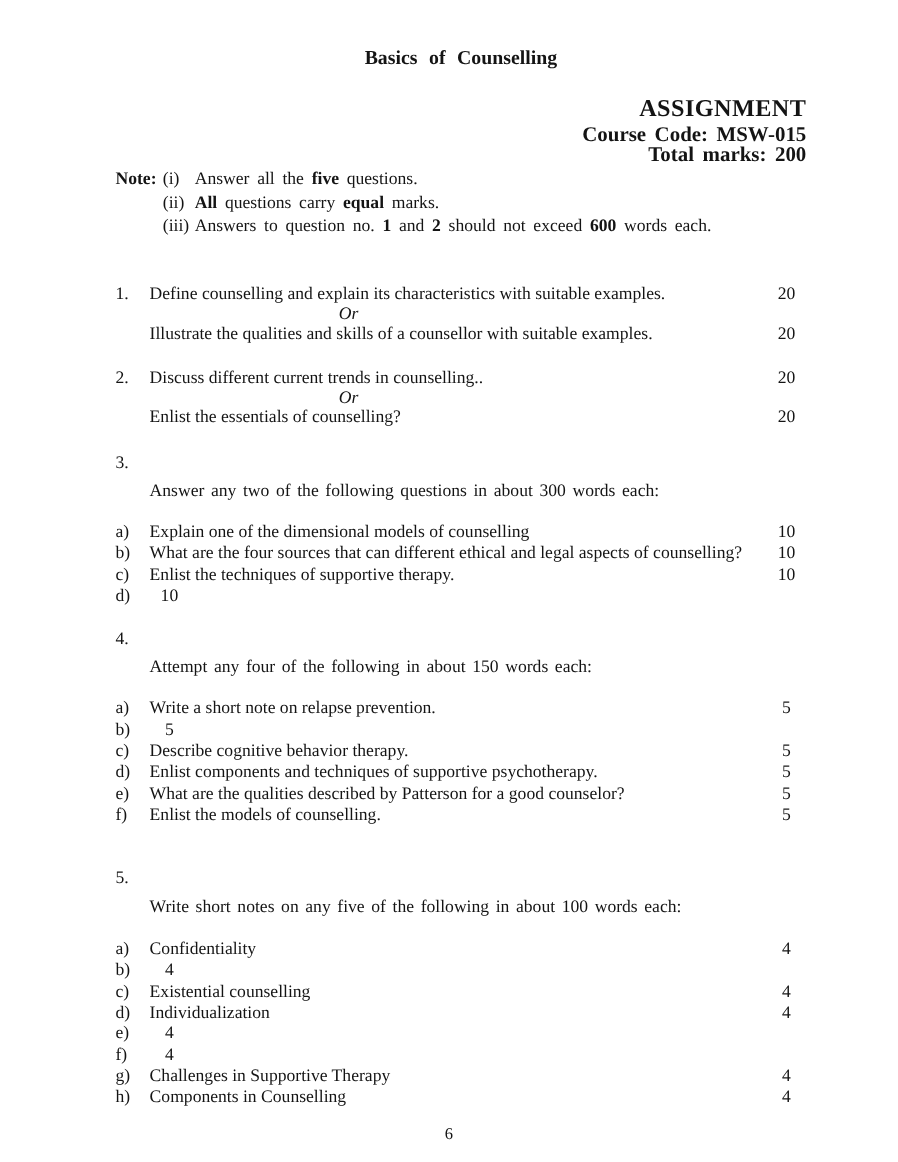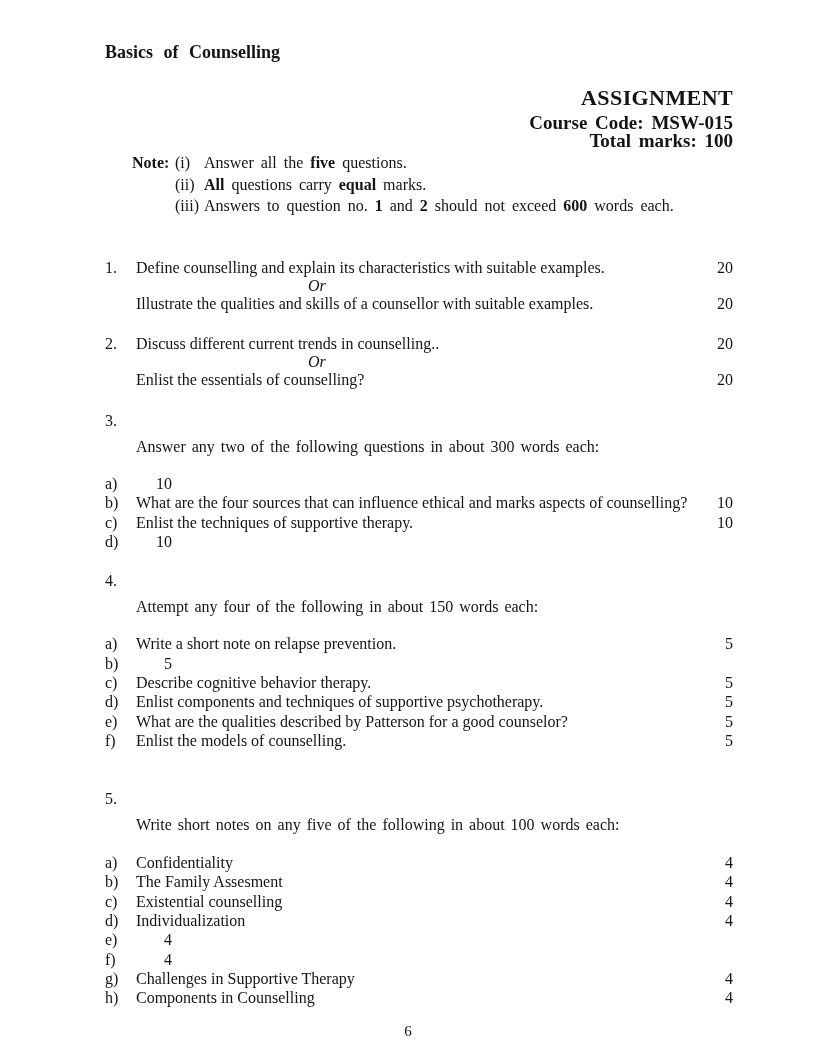--- a/index.html
+++ b/index.html
@@ -9,51 +9,51 @@
     background:#ffffff;
     color:#141414;
     font-family:"Liberation Serif", serif;
     font-size:16px;
     box-sizing:border-box;
     padding:43px 83px 0 105px;
     overflow:hidden;
   }
   
   .doc-title{
-    margin:0;text-align:left;
+    margin:0;text-align:center;
     font-size:18px;font-weight:bold;line-height:19px;
     word-spacing:6px;
   }
   .assignment-title{
     margin:26px 0 0 0;text-align:right;
     font-size:22px;font-weight:bold;line-height:19px;
     letter-spacing:0.4px;word-spacing:2px;
   }
   .meta{
     margin-top:7px;text-align:right;
     font-weight:bold;font-size:19px;line-height:18px;
     word-spacing:3px;
   }
   
   .note{display:flex;margin-top:2px;line-height:21.5px;}
-  .note-label{width:43px;flex:none;font-weight:bold;margin-left:27px;}
+  .note-label{width:43px;flex:none;font-weight:bold;}
   .note-items{flex:1;}
   .note-item{display:flex;}
   .note-num{width:29px;flex:none;}
   .note-text{word-spacing:3px;}
   
   #questions{margin-top:41px;}
   .question + .question{margin-top:21px;}
   .question.q4{margin-top:20px;}
   .question.q5{margin-top:38.5px;}
   .row{display:flex;line-height:19.3px;}
   .qnum{width:31px;flex:none;}
   .qtext{flex:1;padding-right:6px;white-space:nowrap;}
   .question.has-subs .main .qtext{word-spacing:2px;margin-top:26px;}
-  .marks{width:36px;flex:none;text-align:right;}
+  .marks{width:36px;flex:none;text-align:center;}
   .row.or{line-height:17px;font-style:italic;}
   .or-text{padding-left:172px;}
   .subs{margin-top:18px;}
   .question.q5 .subs{margin-top:19px;}
   
   .footer{
     position:absolute;left:0;right:0;top:1022px;
     text-align:center;font-size:15px;line-height:18px;
   }
 </style>
@@ -61,21 +61,21 @@
 <body>
 
 <div class="page">
 
   <h1 class="doc-title">Basics  of  Counselling</h1>
 
   <h2 class="assignment-title">ASSIGNMENT</h2>
 
   <div class="meta">
     <div>Course Code: MSW-015</div>
-    <div>Total marks: 100</div>
+    <div>Total marks: 200</div>
   </div>
 
   <section class="note">
     <span class="note-label">Note:</span>
     <div class="note-items" id="note-items">
         <div class="note-item">
           <span class="note-num">(i)</span>
           <span class="note-text">Answer all the <b>five</b> questions.</span>
         </div>
         <div class="note-item">
@@ -131,26 +131,27 @@
   <div class="question q3 has-subs">
     <div class="row main">
       <span class="qnum">3.</span>
       <span class="qtext">Answer any two of the following questions in about 300 words each:</span>
       <span class="marks"></span>
     </div>
 
     <div class="subs">
   <div class="row sub">
     <span class="qnum">a)</span>
+    <span class="qtext">Explain one of the dimensional models of counselling</span>
     <span class="marks">10</span>
   </div>
 
   <div class="row sub">
     <span class="qnum">b)</span>
-    <span class="qtext">What are the four sources that can influence ethical and marks aspects of counselling?</span>
+    <span class="qtext">What are the four sources that can different ethical and legal aspects of counselling?</span>
     <span class="marks">10</span>
   </div>
 
   <div class="row sub">
     <span class="qnum">c)</span>
     <span class="qtext">Enlist the techniques of supportive therapy.</span>
     <span class="marks">10</span>
   </div>
 
   <div class="row sub">
@@ -214,21 +215,20 @@
 
     <div class="subs">
   <div class="row sub">
     <span class="qnum">a)</span>
     <span class="qtext">Confidentiality</span>
     <span class="marks">4</span>
   </div>
 
   <div class="row sub">
     <span class="qnum">b)</span>
-    <span class="qtext">The Family Assesment</span>
     <span class="marks">4</span>
   </div>
 
   <div class="row sub">
     <span class="qnum">c)</span>
     <span class="qtext">Existential counselling</span>
     <span class="marks">4</span>
   </div>
 
   <div class="row sub">

